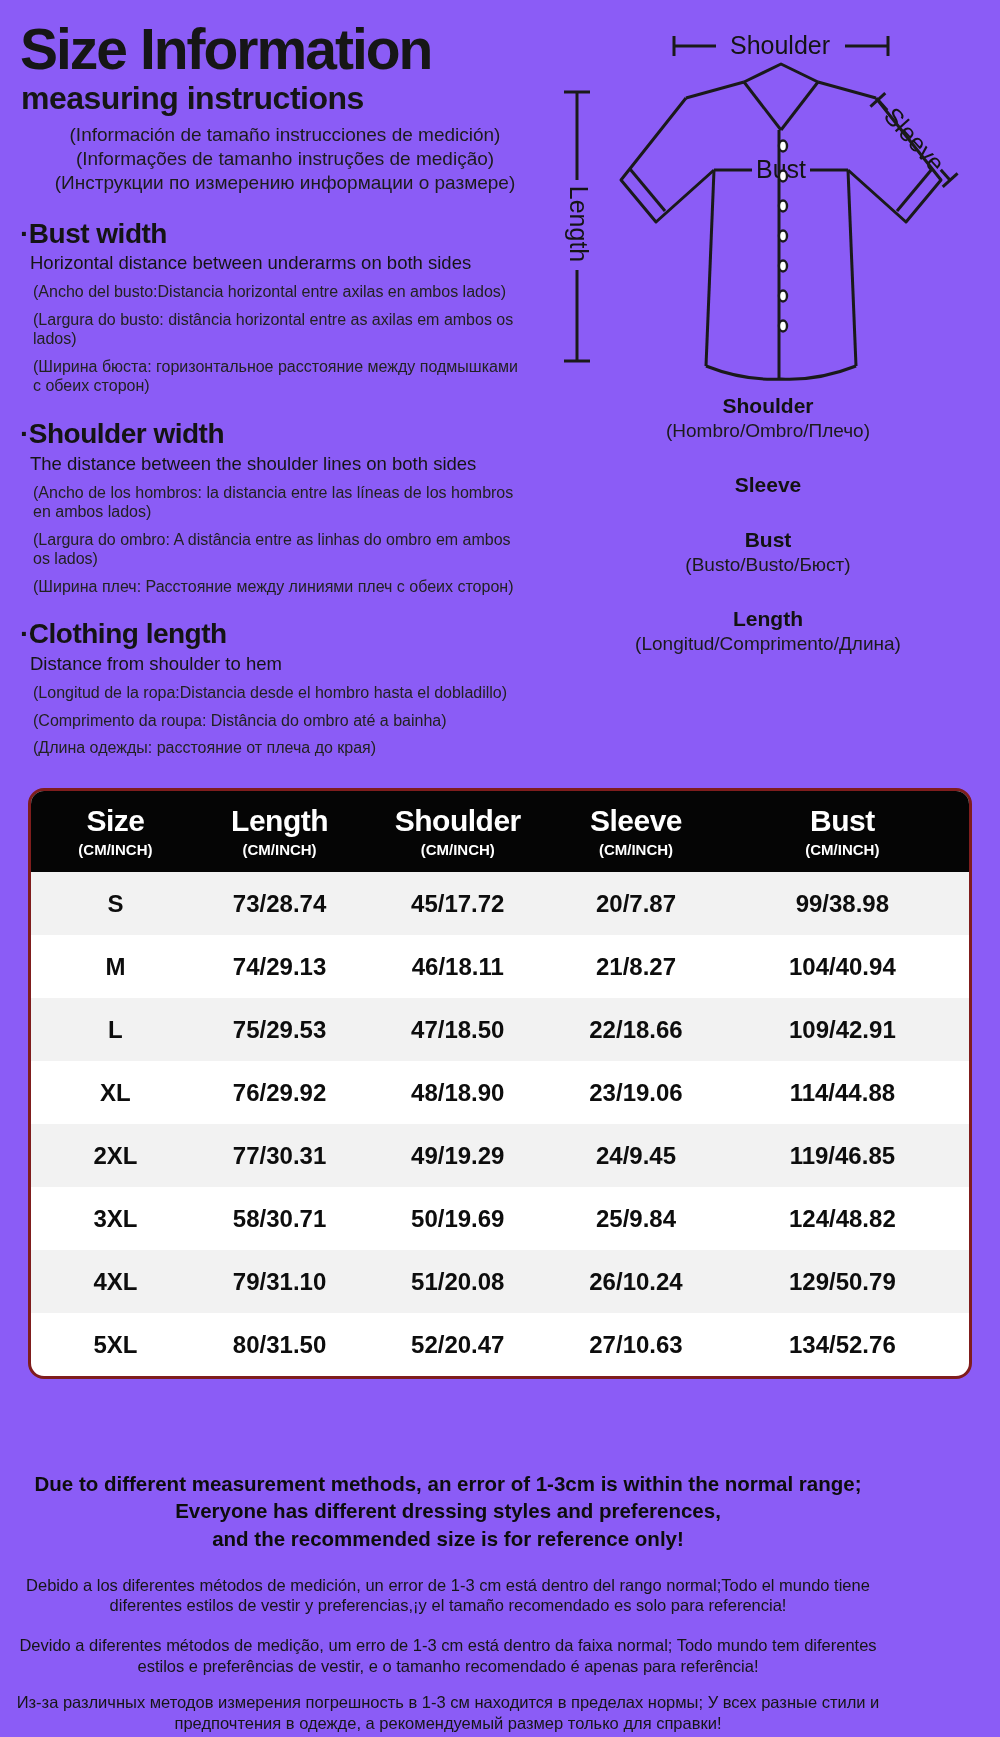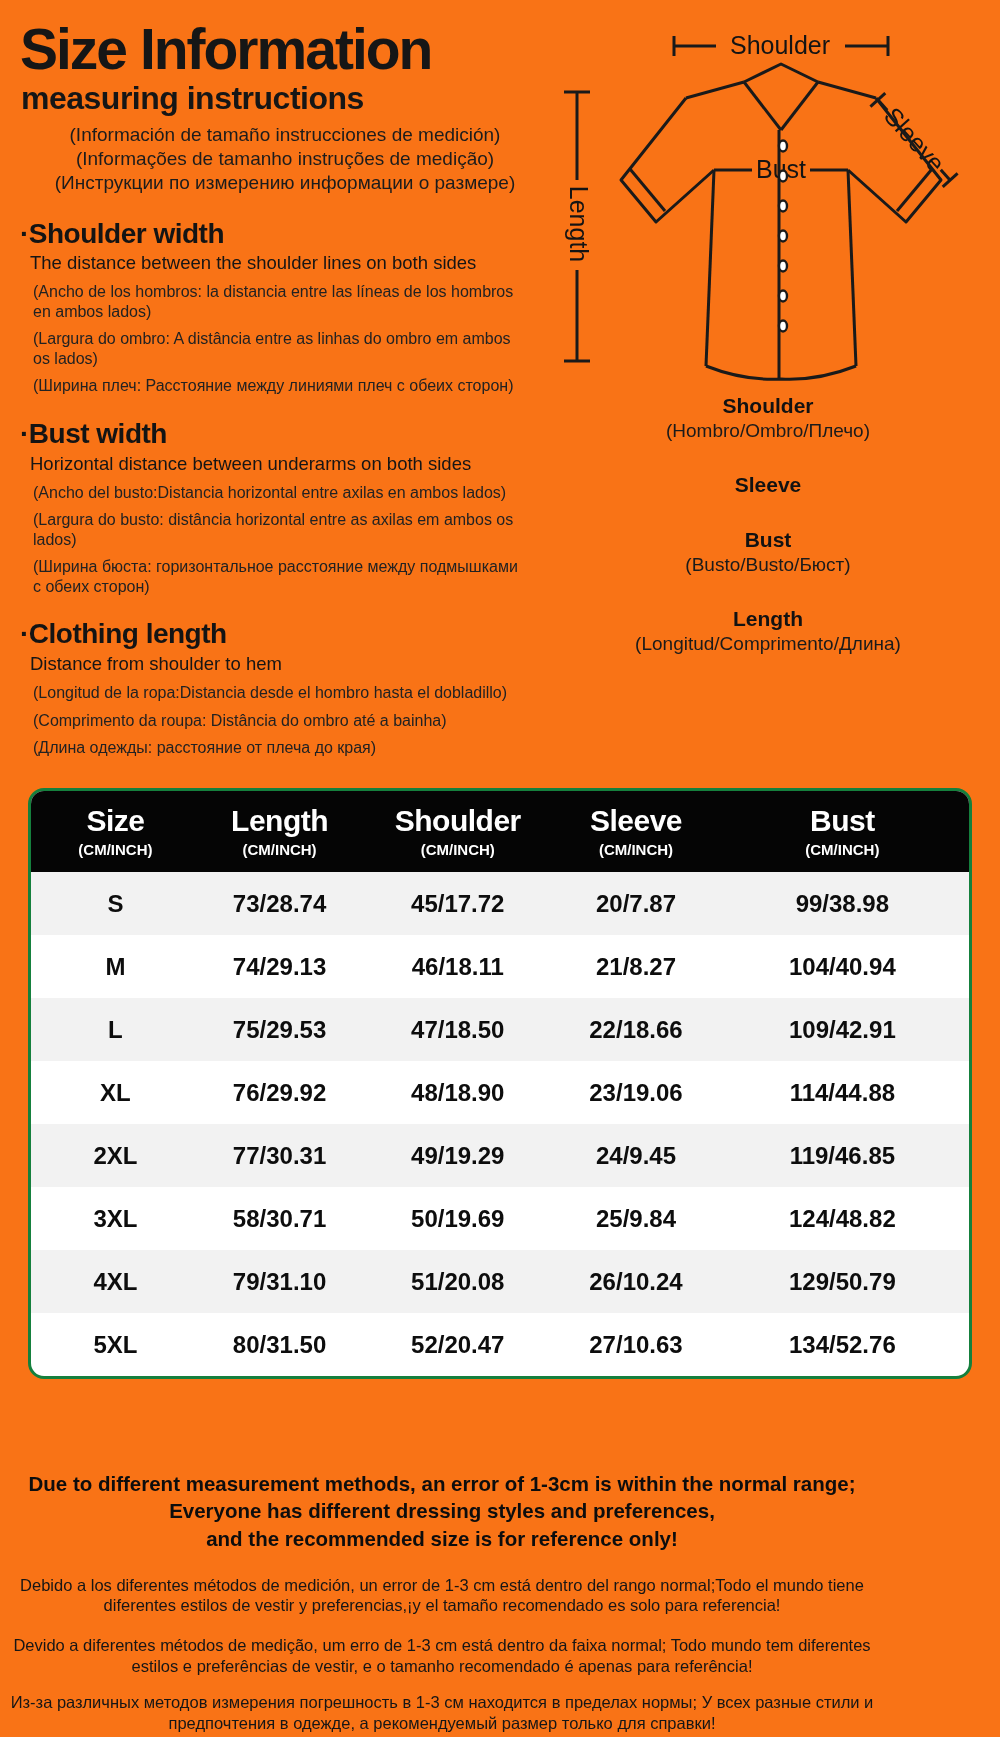--- a/index.html
+++ b/index.html
@@ -1,18 +1,18 @@
 <!DOCTYPE html>
 <html><head>
 <meta charset="utf-8">
 <style>
   * { box-sizing: border-box; }
   html, body { margin: 0; padding: 0; background: #ffffff; }
   body { width: 1000px; font-family: "Liberation Sans", sans-serif; color: #111; }
-  .page { position: relative; width: 1000px; height: 1737px; background: #f97316; overflow: hidden; }
+  .page { position: relative; width: 1000px; height: 1737px; background: #8b5cf6; overflow: hidden; }
 
   
   .left-col { position: absolute; left: 20px; top: 20px; width: 530px; }
   .page-title { font-size: 57px; font-weight: 800; letter-spacing: -2px; line-height: 1.02; margin: 0; color: #161616; }
   .page-subtitle { font-size: 32px; font-weight: 800; letter-spacing: -0.5px; margin: 2px 0 6px 1px; color: #161616; }
   .title-trans { font-size: 19px; line-height: 1.27; color: #1c1c1c; text-align: center; }
 
   .section { margin-top: 23px; }
   .sec-heading { font-size: 28px; font-weight: 800; letter-spacing: -0.5px; color: #141414; line-height: 1.1; }
   .sec-bullet { font-weight: 800; }
@@ -22,32 +22,32 @@
   
   .right-col { position: absolute; left: 546px; top: 28px; width: 444px; }
   .shirt-svg { display: block; }
   .legend { text-align: center; margin-top: 4px; }
   .legend-group { margin-bottom: 31px; }
   .legend-name { font-size: 21px; font-weight: 800; color: #121212; }
   .legend-trans { font-size: 19px; margin-top: 2px; color: #1b1b1b; }
 
   
   .table-wrap { position: absolute; left: 28px; top: 788px; width: 944px;
-                border: 3px solid #15803d; border-radius: 16px; overflow: hidden; background: #fff; }
+                border: 3px solid #7f1d1d; border-radius: 16px; overflow: hidden; background: #fff; }
   table.size-table { width: 100%; border-collapse: collapse; }
   .size-table thead th { background: #050505; color: #fff; padding: 13px 0 14px; }
   .th-label { display: block; font-size: 30px; font-weight: 800; letter-spacing: -0.5px; }
   .th-unit { display: block; font-size: 15px; font-weight: 700; margin-top: 3px; }
   .size-table tbody td { text-align: center; font-size: 24px; font-weight: 700; height: 63px; color: #0d0d0d; }
   .size-table tbody tr.stripe { background: #f2f2f2; }
   col.c1 { width: 18%; } col.c2 { width: 17%; } col.c3 { width: 21%; }
   col.c4 { width: 17%; } col.c5 { width: 27%; }
 
   
-  .disclaimers { position: absolute; left: 4px; top: 1470px; width: 876px; text-align: center; }
+  .disclaimers { position: absolute; left: 10px; top: 1470px; width: 876px; text-align: center; }
   .disc-en { font-size: 20.5px; font-weight: 800; line-height: 1.33; color: #0d0d0d; }
   .disc-foreign { font-size: 16.5px; line-height: 1.25; color: #161616; max-width: 946px; margin: 0 auto; }
   .disc-es { margin-top: 23px; }
   .disc-pt { margin-top: 19px; }
   .disc-ru { margin-top: 16px; }
 </style>
 </head>
 <body>
 
 <div class="page">
@@ -55,33 +55,33 @@
   <header class="left-col">
     <h1 class="page-title">Size Information</h1>
     <div class="page-subtitle">measuring instructions</div>
     <div class="title-trans">
       <div>(Información de tamaño instrucciones de medición)</div>
       <div>(Informações de tamanho instruções de medição)</div>
       <div>(Инструкции по измерению информации о размере)</div>
     </div>
 
     <section class="section">
+      <div class="sec-heading"><span class="sec-bullet">·</span><span>Bust width</span></div>
+      <div class="sec-desc">Horizontal distance between underarms on both sides</div>
+      <div class="sec-trans">(Ancho del busto:Distancia horizontal entre axilas en ambos lados)</div>
+      <div class="sec-trans">(Largura do busto: distância horizontal entre as axilas em ambos os lados)</div>
+      <div class="sec-trans">(Ширина бюста: горизонтальное расстояние между подмышками с обеих сторон)</div>
+    </section>
+
+    <section class="section">
       <div class="sec-heading"><span class="sec-bullet">·</span><span>Shoulder width</span></div>
       <div class="sec-desc">The distance between the shoulder lines on both sides</div>
       <div class="sec-trans">(Ancho de los hombros: la distancia entre las líneas de los hombros en ambos lados)</div>
       <div class="sec-trans">(Largura do ombro: A distância entre as linhas do ombro em ambos os lados)</div>
       <div class="sec-trans">(Ширина плеч: Расстояние между линиями плеч с обеих сторон)</div>
-    </section>
-
-    <section class="section">
-      <div class="sec-heading"><span class="sec-bullet">·</span><span>Bust width</span></div>
-      <div class="sec-desc">Horizontal distance between underarms on both sides</div>
-      <div class="sec-trans">(Ancho del busto:Distancia horizontal entre axilas en ambos lados)</div>
-      <div class="sec-trans">(Largura do busto: distância horizontal entre as axilas em ambos os lados)</div>
-      <div class="sec-trans">(Ширина бюста: горизонтальное расстояние между подмышками с обеих сторон)</div>
     </section>
 
     <section class="section">
       <div class="sec-heading"><span class="sec-bullet">·</span><span>Clothing length</span></div>
       <div class="sec-desc">Distance from shoulder to hem</div>
       <div class="sec-trans">(Longitud de la ropa:Distancia desde el hombro hasta el dobladillo)</div>
       <div class="sec-trans">(Comprimento da roupa: Distância do ombro até a bainha)</div>
       <div class="sec-trans">(Длина одежды: расстояние от плеча до края)</div>
     </section>
   </header>

